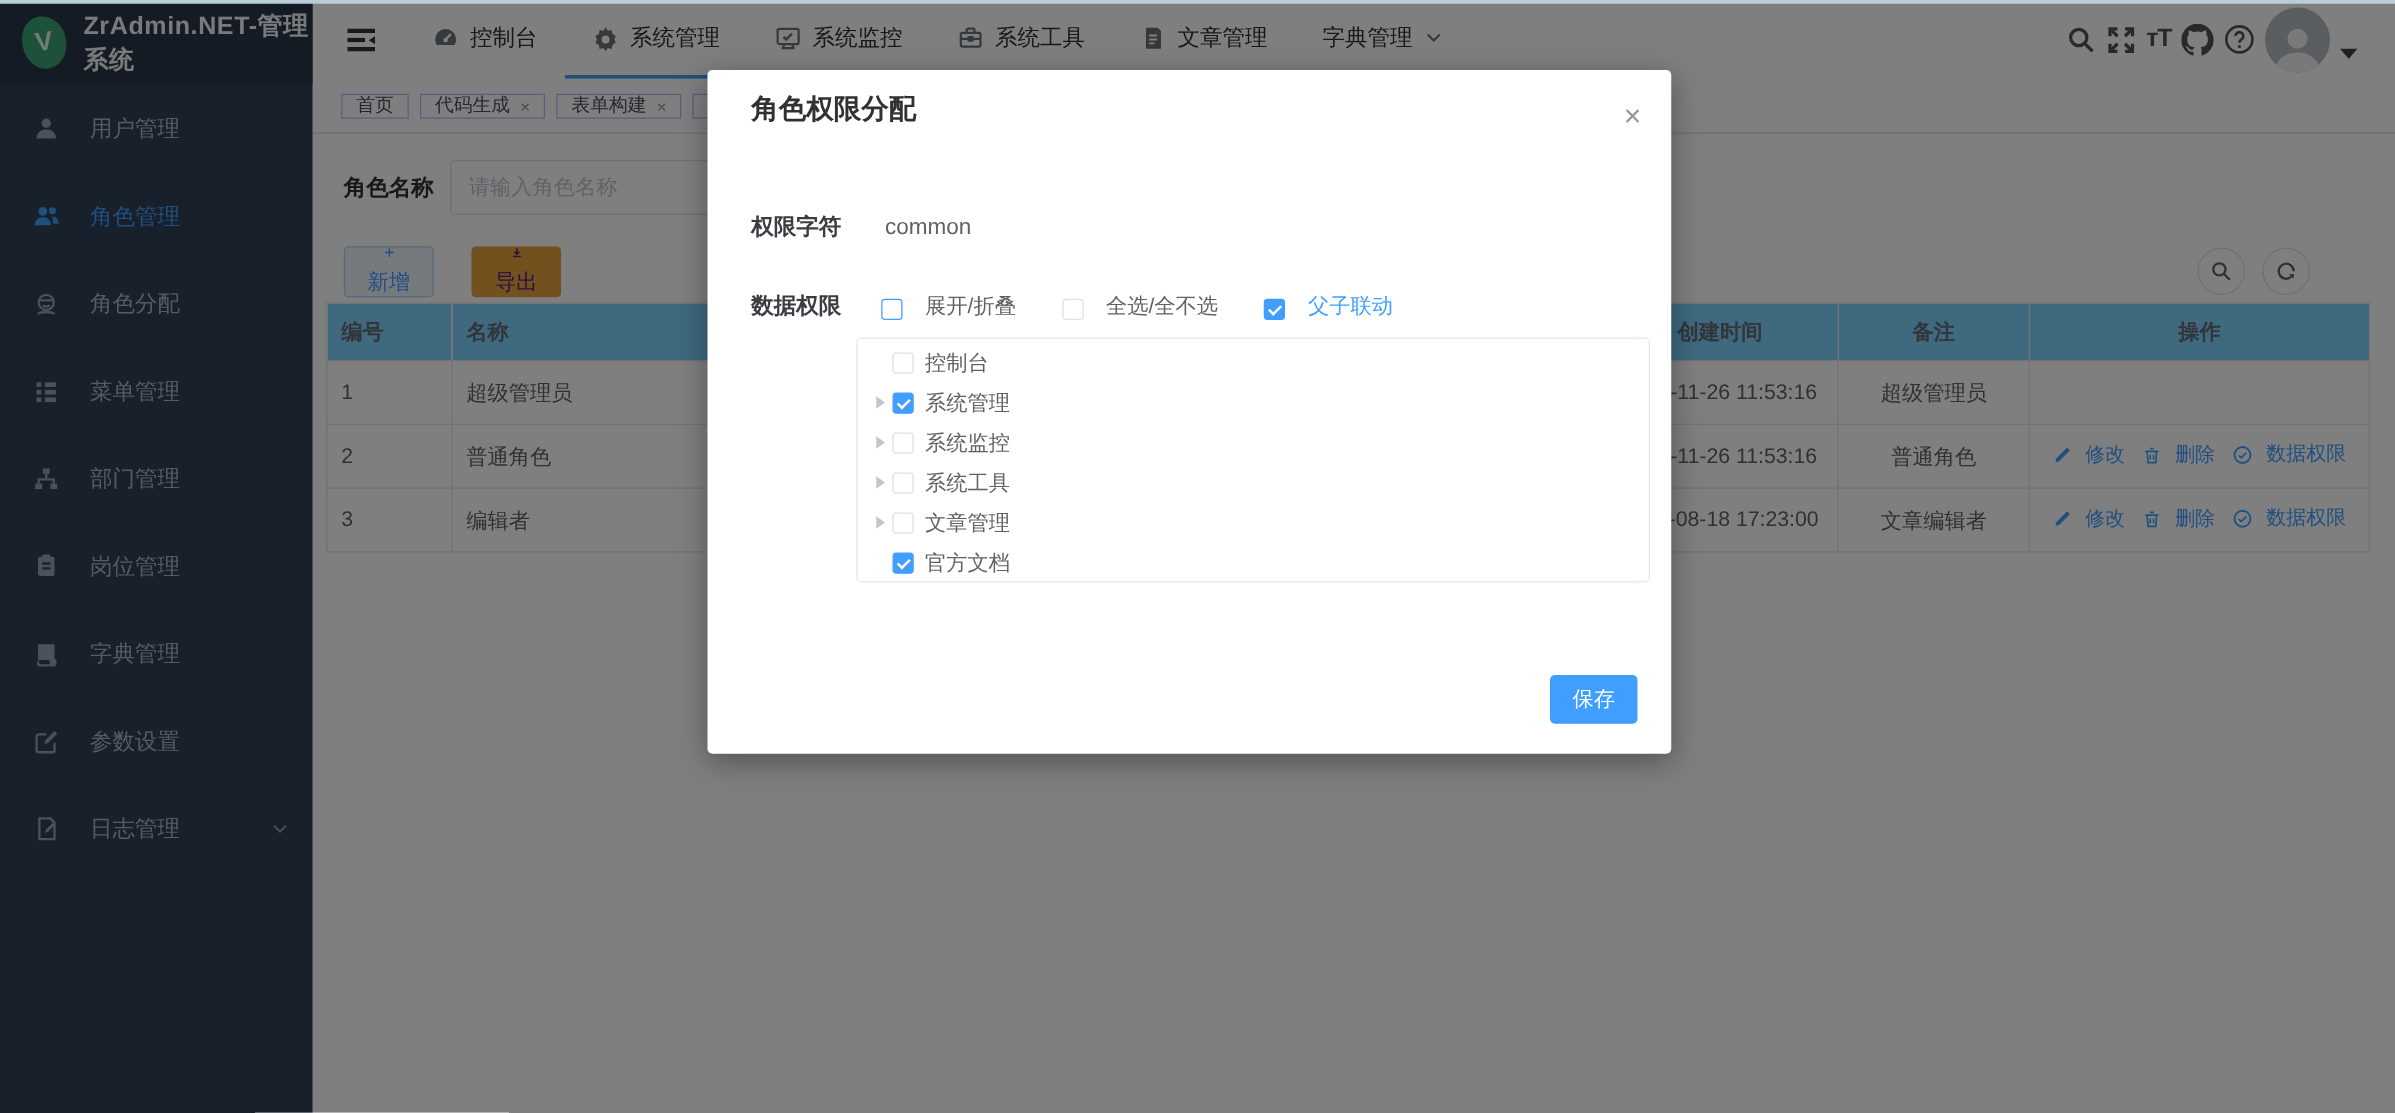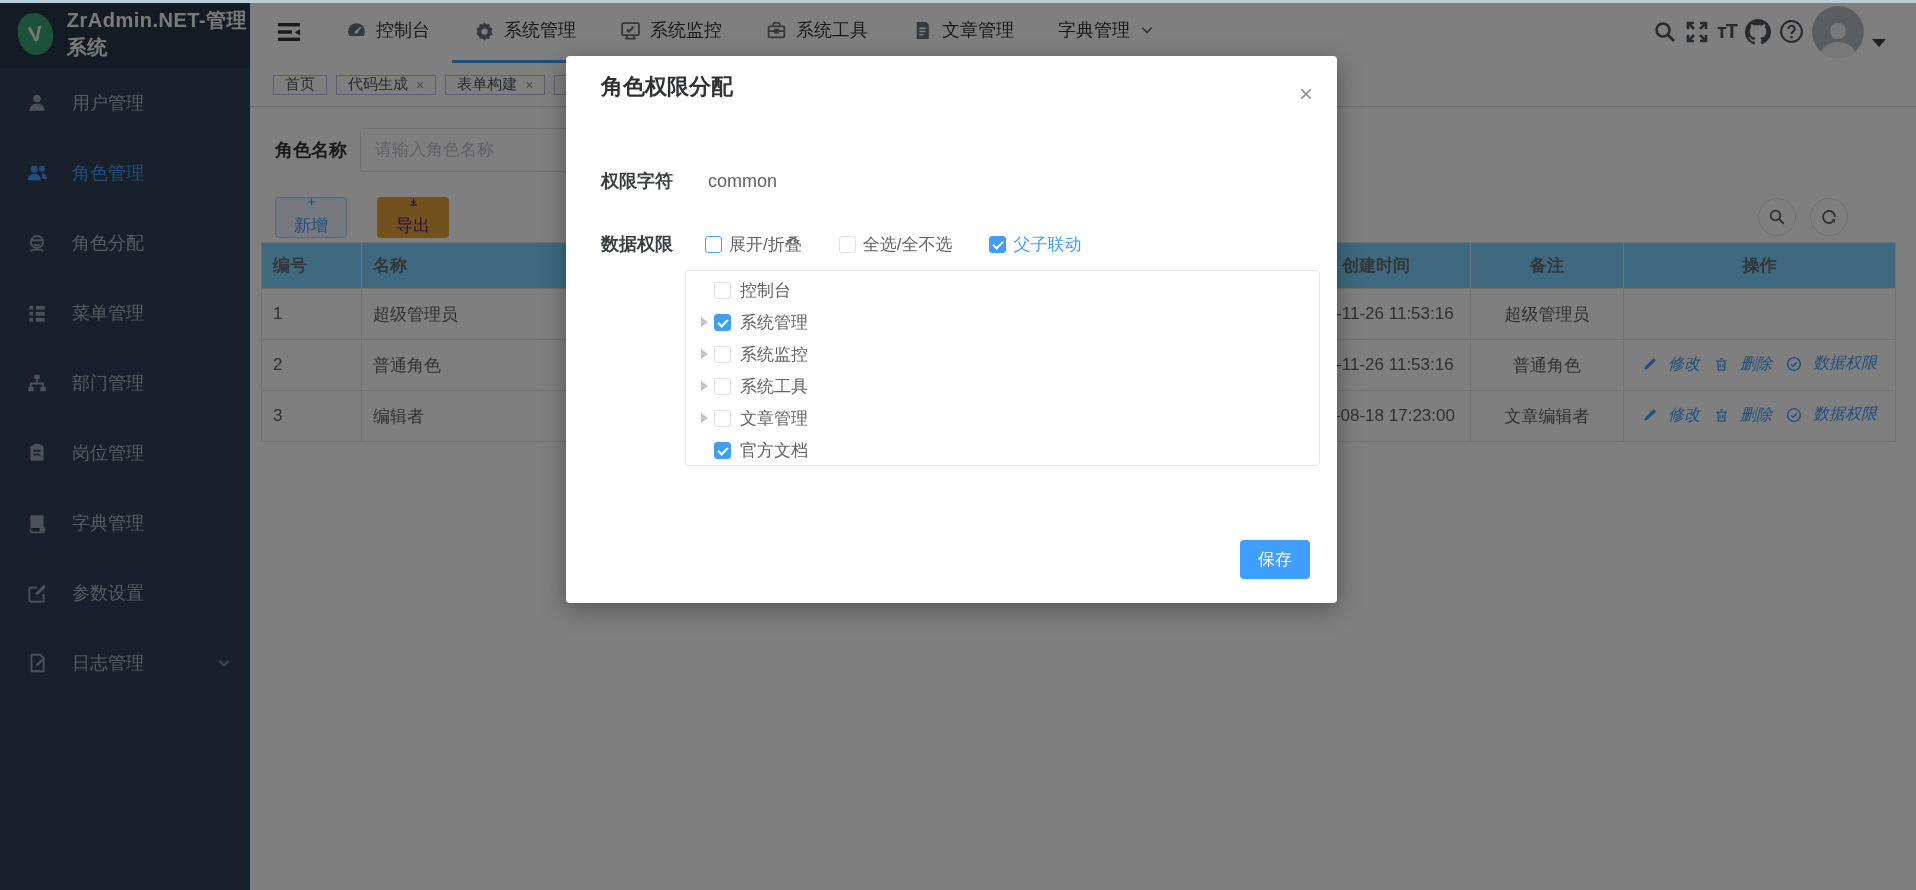--- a/index.html
+++ b/index.html
@@ -60,36 +60,36 @@
   .circle-btn.search { right:120px; }
   .circle-btn.refresh { right:68px; }
 
   table.roles { position:absolute; left:11px; top:134px; border-collapse:collapse; table-layout:fixed; }
   table.roles th, table.roles td { border:1px solid #e0e4ea; font-size:17px; color:#606266;
     overflow:hidden; white-space:nowrap; }
   table.roles th { background:#7dd3fc; font-weight:bold; color:#656a72; height:46px; text-align:center; }
   table.roles td { height:51px; text-align:center; background:#fff; }
   table.roles th.al, table.roles td.al { text-align:left; padding-left:11px; }
   .op-link { color:#409eff; font-size:16px; display:inline-flex; align-items:center; gap:11px;
-    margin:0 7px; cursor:pointer;font-style:italic; }
+    margin:0 7px; cursor:pointer; }
 
   
   .overlay { position:absolute; inset:0; background:rgba(0,0,0,.5); z-index:40; }
   .top-strip { position:absolute; left:0; top:0; width:1916px; height:3px; background:#b8cdd6; z-index:70; }
 
   .modal { position:absolute; left:566px; top:56px; width:771px; height:547px; background:#fff;
     border-radius:4px; box-shadow:0 6px 24px rgba(0,0,0,.35); z-index:50; }
   .modal-title { position:absolute; left:35px; top:16px; font-size:22px; color:#303133; }
   .modal-close { position:absolute; right:24px; top:26px; font-size:24px; color:#909399; cursor:pointer; line-height:1; }
   .form-label { font-size:18px; font-weight:bold; color:#3a3d42; }
   .row-perm { position:absolute; left:35px; top:113px; display:flex; align-items:center; gap:35px; }
   .perm-value { font-size:18px; color:#606266; }
   .row-data { position:absolute; left:35px; top:176px; display:flex; align-items:center; }
   .row-data .form-label { margin-right:32px; }
-  .cb-group { display:flex; align-items:center; gap:7px; margin-right:37px; cursor:pointer; }
+  .cb-group { display:flex; align-items:flex-end; gap:18px; margin-right:37px; cursor:pointer; }
   .checkbox { width:17px; height:17px; border:1px solid #dcdfe6; border-radius:3px; background:#fff; position:relative; flex:0 0 17px; }
   .checkbox.focus { border-color:#409eff; }
   .checkbox.checked { background:#409eff; border-color:#409eff; }
   .checkbox.checked::after { content:""; position:absolute; left:5px; top:2px; width:4px; height:8px;
     border-right:2px solid #fff; border-bottom:2px solid #fff; transform:rotate(45deg); }
   .cb-label { font-size:17px; color:#606266; }
   .cb-group.active-label .cb-label { color:#409eff; }
 
   .tree-box { position:absolute; left:119px; top:214px; width:635px; height:196px;
     border:1px solid #e4e7ed; border-radius:4px; padding-top:3px; overflow:hidden; }

